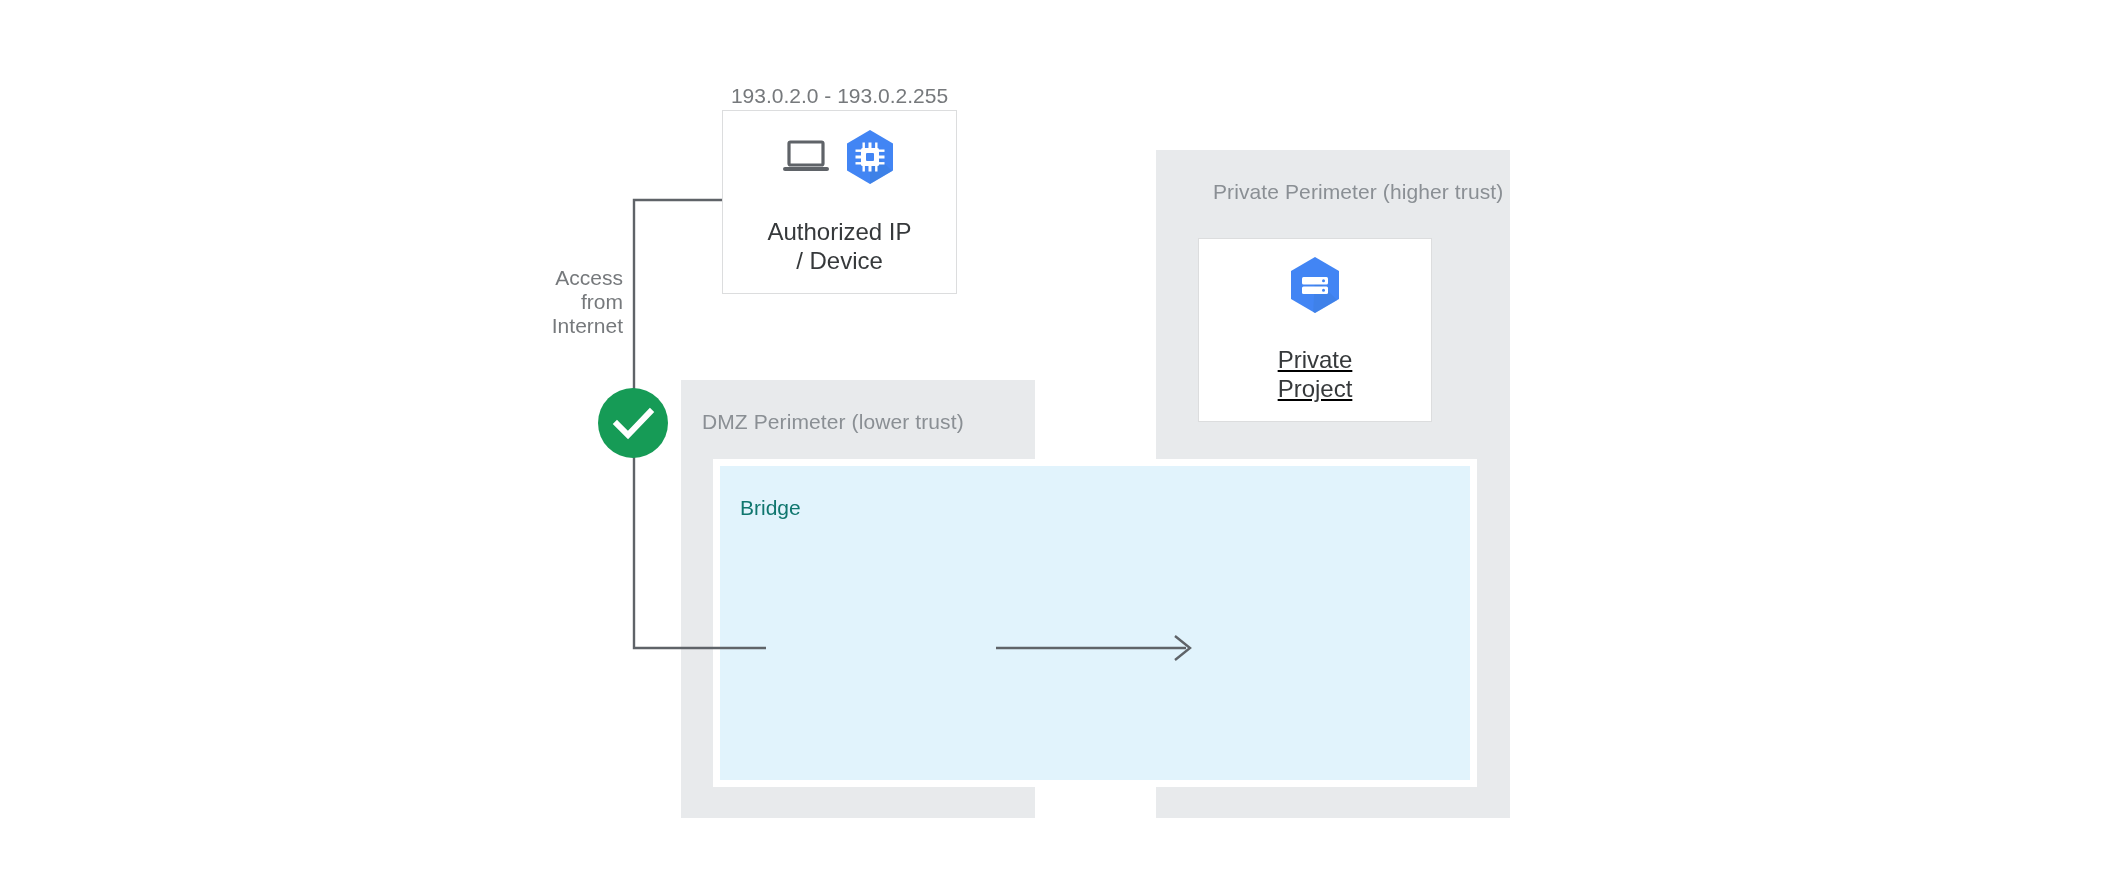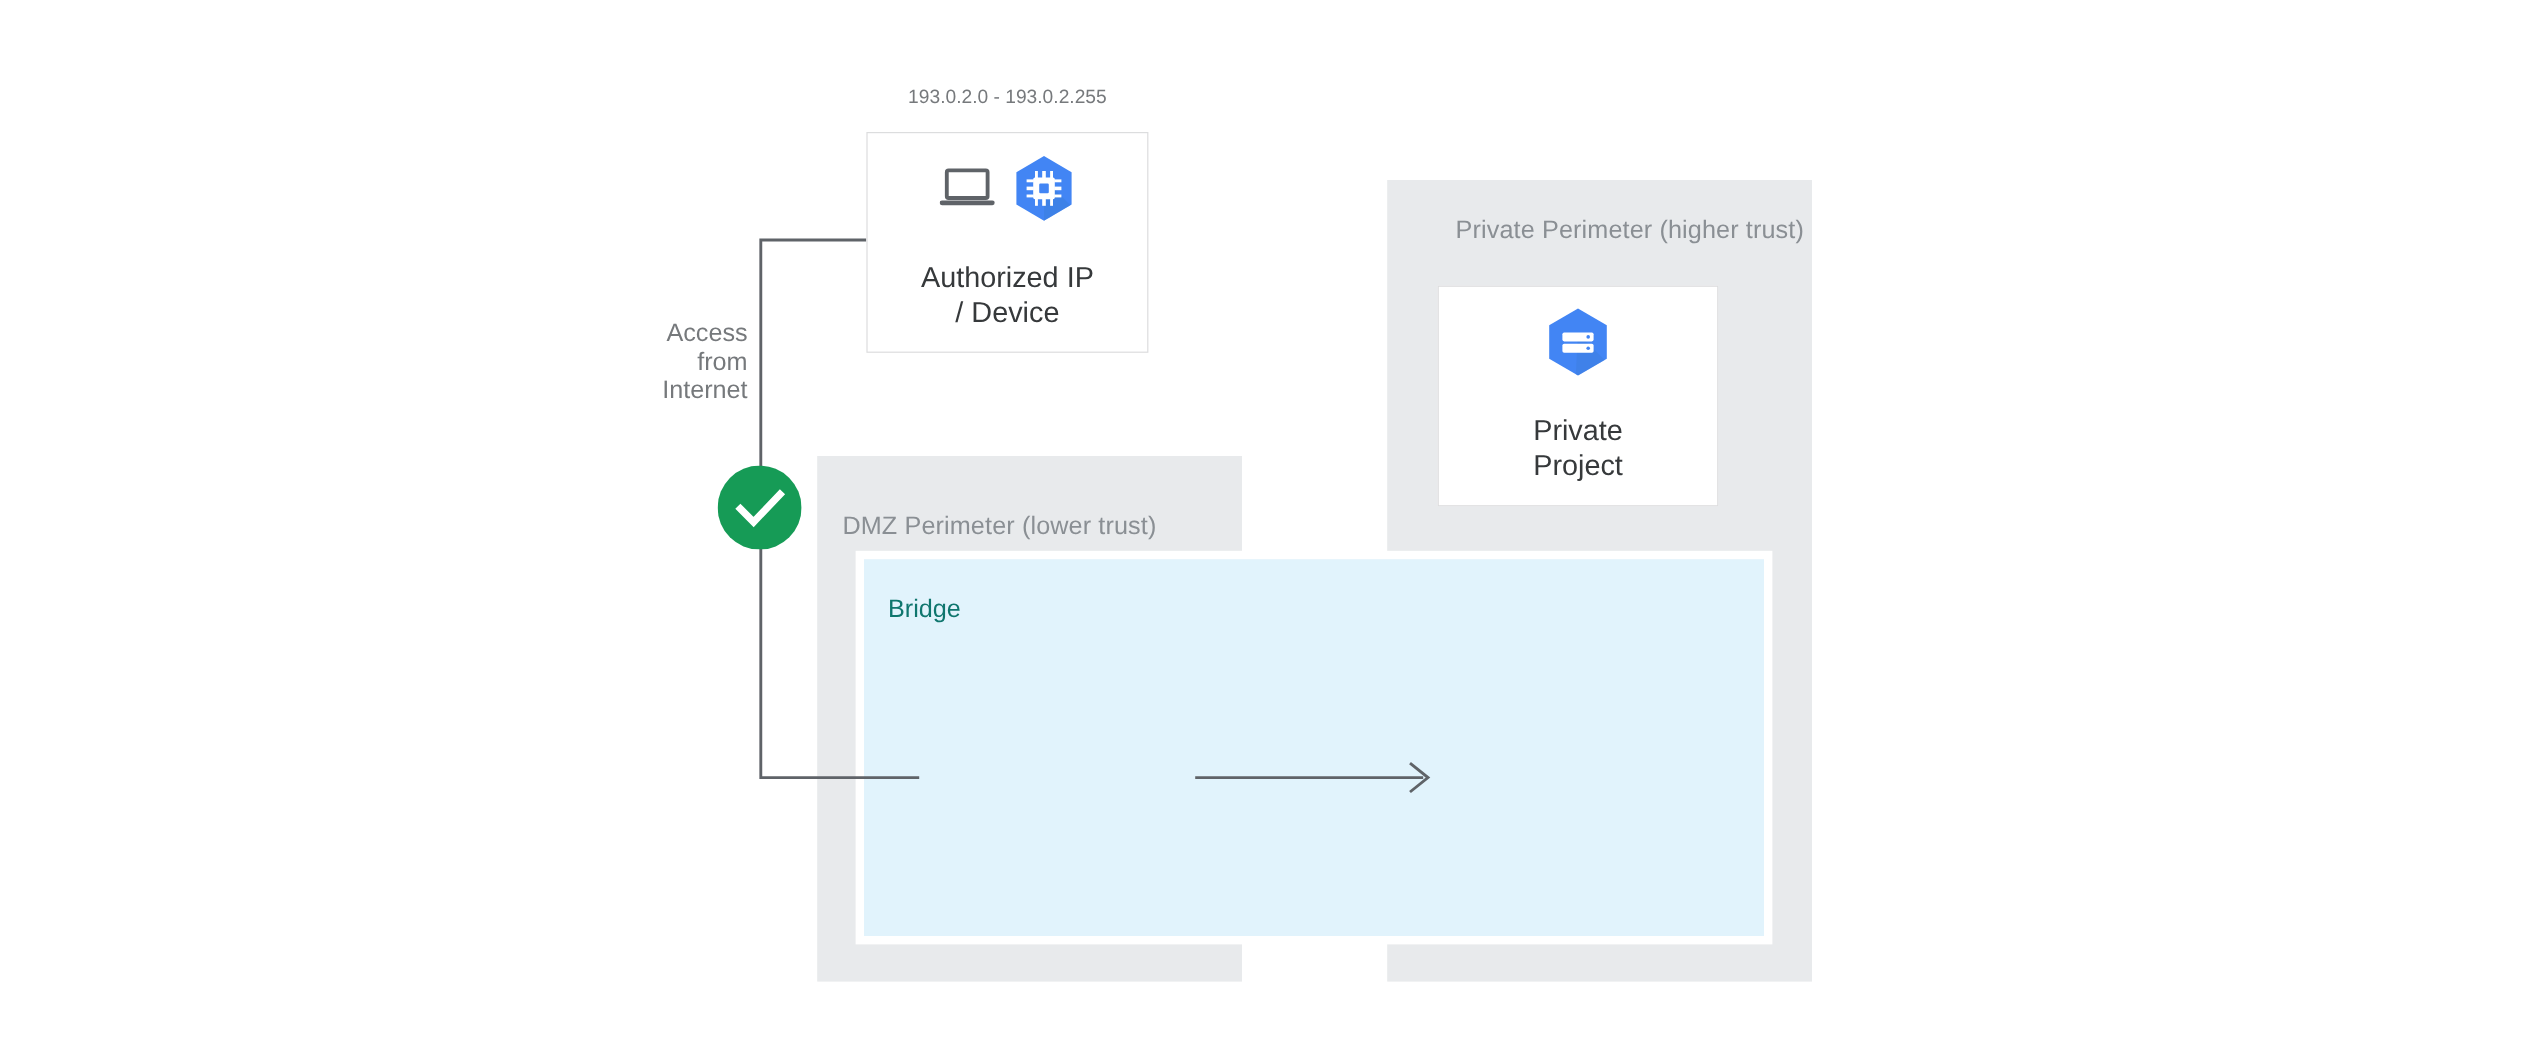--- a/index.html
+++ b/index.html
@@ -27,21 +27,21 @@
     background: #E8EAEC;
   }
   .perimeter-label {
     position: absolute;
     font-size: 21px;
     color: #8A8F94;
     letter-spacing: 0.1px;
     white-space: nowrap;
   }
   #dmz-perimeter { left: 681px; top: 380px; width: 354px; height: 438px; }
-  #dmz-perimeter-label { left: 702px; top: 427px; }
+  #dmz-perimeter-label { left: 702px; top: 410px; }
 
   #private-perimeter { left: 1156px; top: 150px; width: 354px; height: 668px; }
   #private-perimeter-label { left: 1177px; top: 180px; margin-left: 36px; }
 
   
   #bridge {
     position: absolute;
     left: 720px;
     top: 466px;
     width: 750px;
@@ -82,32 +82,32 @@
   }
   .node .node-label {
     font-size: 24px;
     line-height: 29px;
     color: #36393B;
     text-align: center;
     white-space: pre-line;
   }
 
   #node-authorized-ip { left: 722px; top: 110px; width: 235px; }
-  #node-private-project { left: 1198px; top: 238px; }
+  #node-private-project { left: 1198px; top: 238px; text-decoration: underline; }
   #node-source-project { left: 762px; top: 558px; }
   #node-sink-project { left: 1198px; top: 558px; }
 
   
   #ip-range-label {
     position: absolute;
     left: 722px;
-    top: 73px;
+    top: 84px;
     width: 235px;
     text-align: center;
-    font-size: 16px;
+    font-size: 21px;
     color: #76797C;
     white-space: nowrap;
   }
 
   
   #access-label {
     position: absolute;
     left: 527px;
     top: 266px;
     width: 96px;

